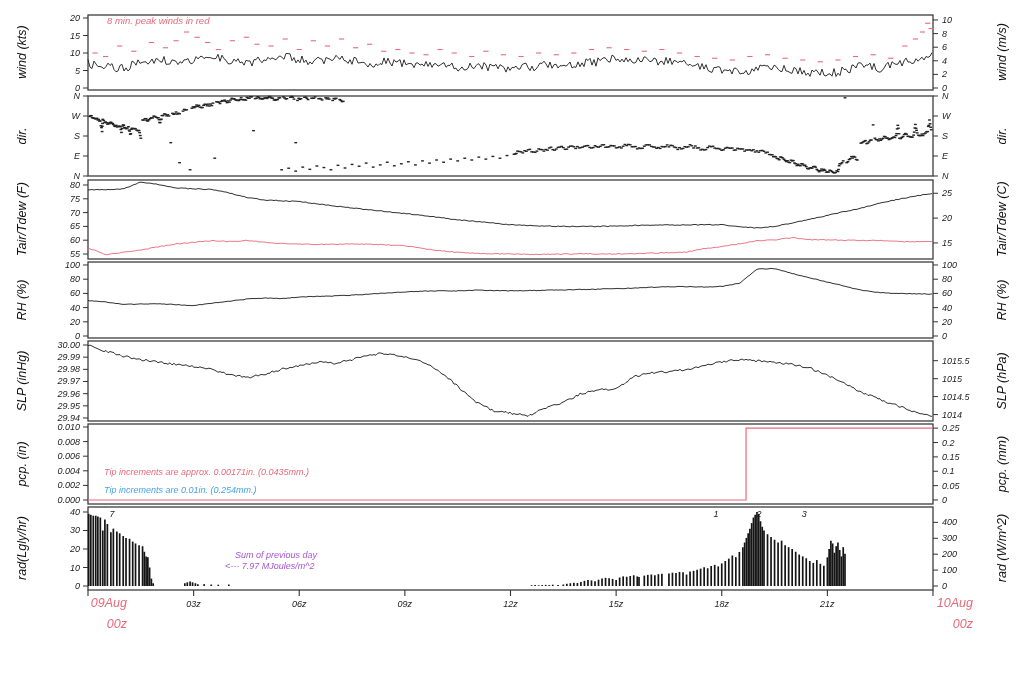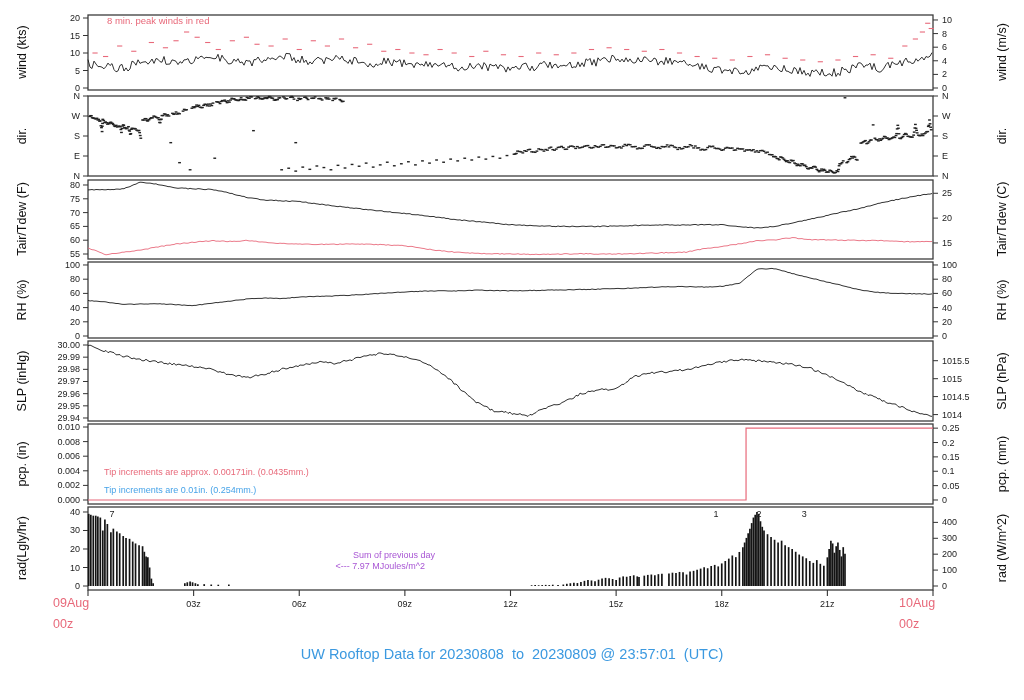--- a/index.html
+++ b/index.html
@@ -1,25 +1,25 @@
 <!DOCTYPE html>
 <html><head>
 <meta charset="utf-8">
 <style>
   html,body{margin:0;padding:0;background:#fff;}
   .stage{position:relative;width:1024px;height:700px;background:#ffffff;
-         font-family:"Liberation Sans",sans-serif;overflow:hidden;}
+         font-family:"Liberation Sans",sans-serif;overflow:hidden;font-style:italic;}
   svg{position:absolute;left:0;top:0;}
   text.tick{font-family:"Liberation Sans",sans-serif;font-size:9px;fill:#222;}
   .vlabel{position:absolute;font-size:12.5px;color:#111;white-space:nowrap;
           transform:translate(-50%,-50%) rotate(-90deg);}
   .ann{position:absolute;font-size:9.5px;white-space:nowrap;}
   .s9{font-size:9px;margin-top:40px;}
-  .ctr{text-align:right;white-space:normal;}
-  .datelab{position:absolute;width:74px;text-align:left;font-size:12.5px;
+  .ctr{text-align:left;white-space:normal;}
+  .datelab{position:absolute;width:74px;text-align:right;font-size:12.5px;
            line-height:21px;color:var(--pink);}
   .figtitle{position:absolute;left:0;right:0;top:646px;text-align:center;
             font-size:14.5px;color:var(--titleblue);white-space:pre;}
 </style>
 </head>
 <body>
 
 <div class="stage" style="--pink: #e8697a; --blue: #47a3e8; --purple: #a855d4; --titleblue: #3b99e0;">
   <svg id="plot" width="1024" height="700">
       <g>
@@ -981,14 +981,13 @@
 
   <div class="datelab" style="left:53px;top:593px">
     <div>09Aug</div>
     <div>00z</div>
   </div>
   <div class="datelab" style="left:899px;top:593px">
     <div>10Aug</div>
     <div>00z</div>
   </div>
 
-  <div class="figtitle">UW Rooftop Data for 20230808  to  20230809 @ 23:57:01  (UTC)</div>
 </div>
 
 </body></html>

